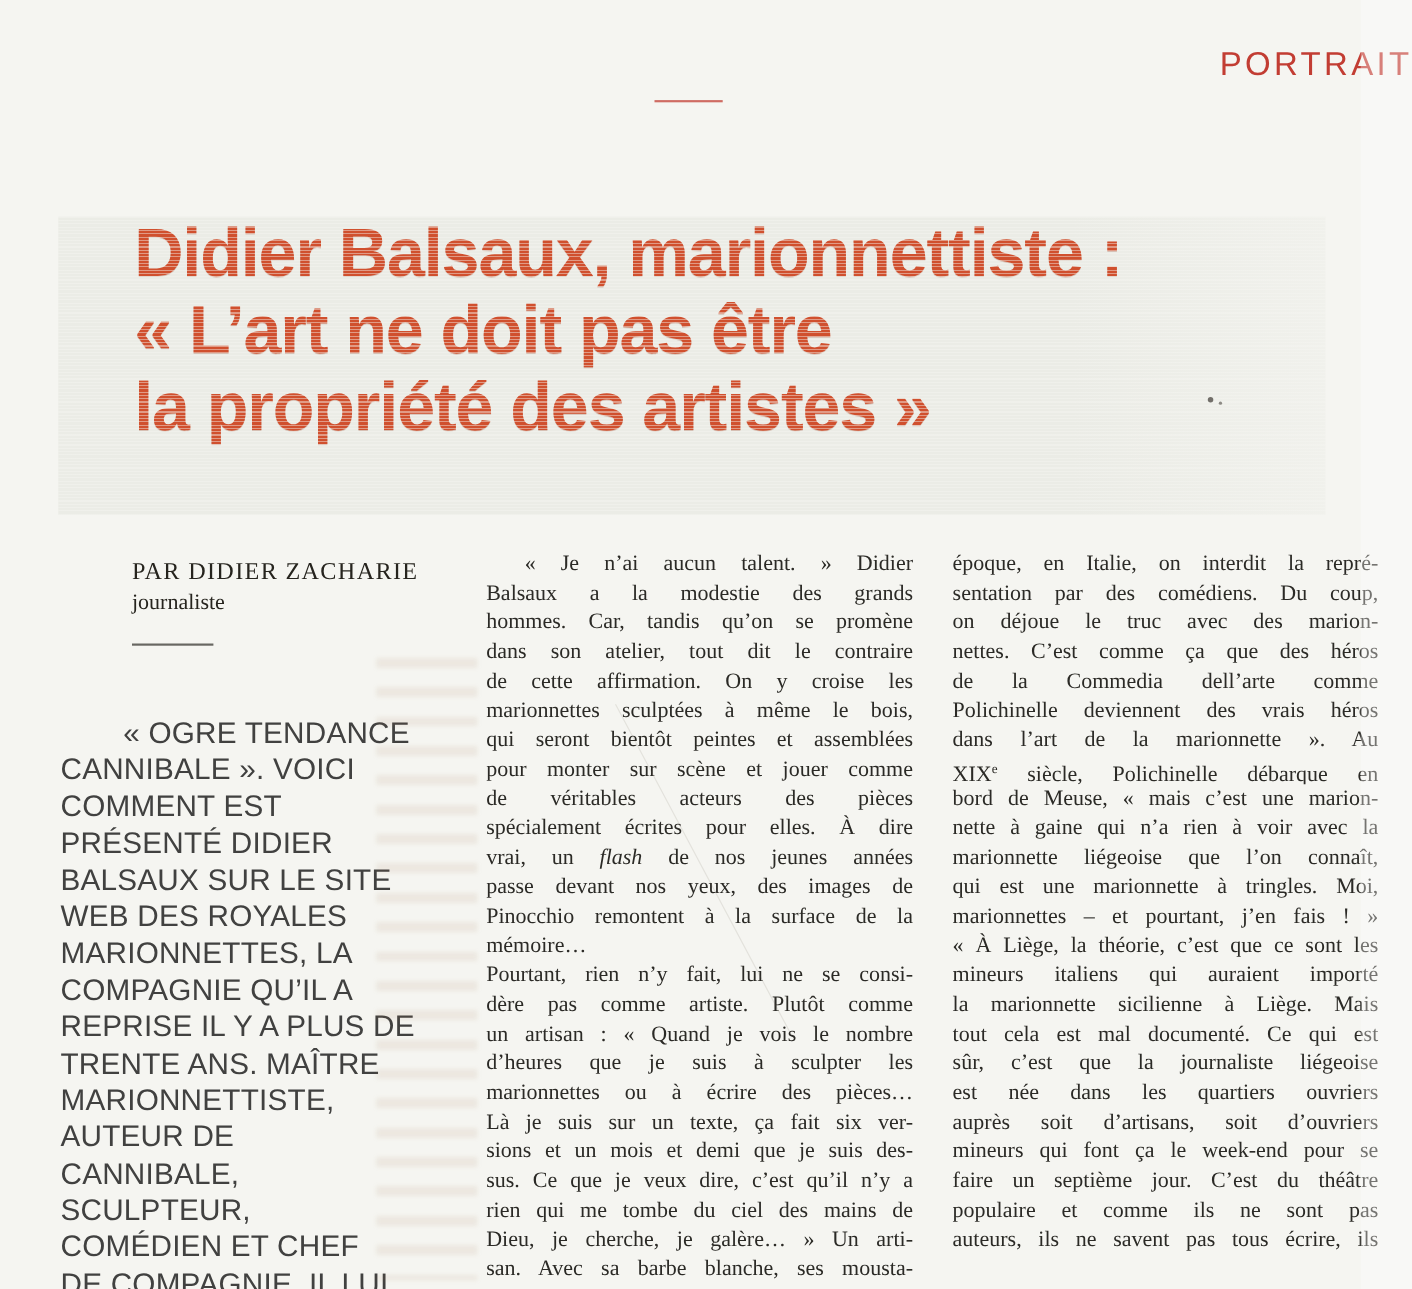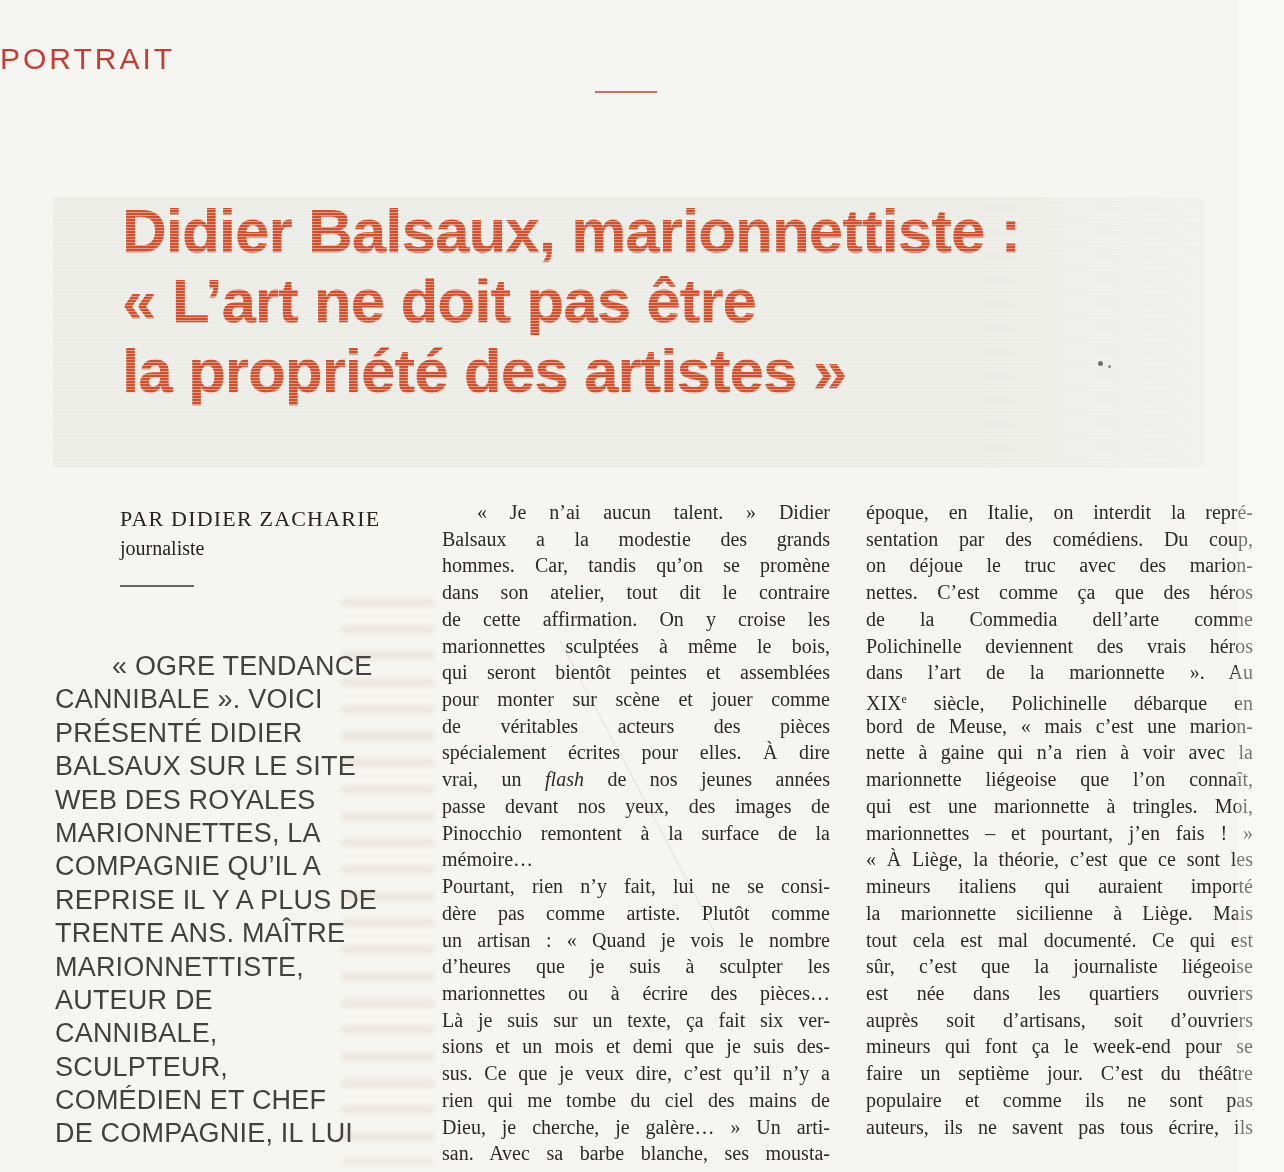--- a/index.html
+++ b/index.html
@@ -9,21 +9,21 @@
     height: 1172px;
     background: var(--paper, #f5f5f1);
     overflow: hidden;
     font-family: "Liberation Serif", "DejaVu Serif", serif;
   }
 
   
   .kicker {
     position: absolute;
     top: 42px; left: 0; right: 0;
-    text-align: left;
+    text-align: right;
     font-family: "Liberation Sans", sans-serif;
     font-size: 30px;
     letter-spacing: 3px;
     color: var(--kicker, #c23d33);
   }
   .kicker-rule {
     position: absolute;
     top: 91px; left: 595px;
     width: 62px; height: 2px;
     background: var(--kicker, #c23d33);
@@ -136,20 +136,21 @@
 
   <div class="byline">
     <div class="author">PAR DIDIER ZACHARIE</div>
     <div class="role">journaliste</div>
     <div class="rule"></div>
   </div>
 
   <div class="col col-intro">
       <div class="line" style="padding-left: 57px;">« OGRE TENDANCE</div>
       <div class="line">CANNIBALE ». VOICI</div>
+      <div class="line">COMMENT EST</div>
       <div class="line">PRÉSENTÉ DIDIER</div>
       <div class="line">BALSAUX SUR LE SITE</div>
       <div class="line">WEB DES ROYALES</div>
       <div class="line">MARIONNETTES, LA</div>
       <div class="line">COMPAGNIE QU’IL A</div>
       <div class="line">REPRISE IL Y A PLUS DE</div>
       <div class="line">TRENTE ANS. MAÎTRE</div>
       <div class="line">MARIONNETTISTE,</div>
       <div class="line">AUTEUR DE</div>
       <div class="line">CANNIBALE,</div>

